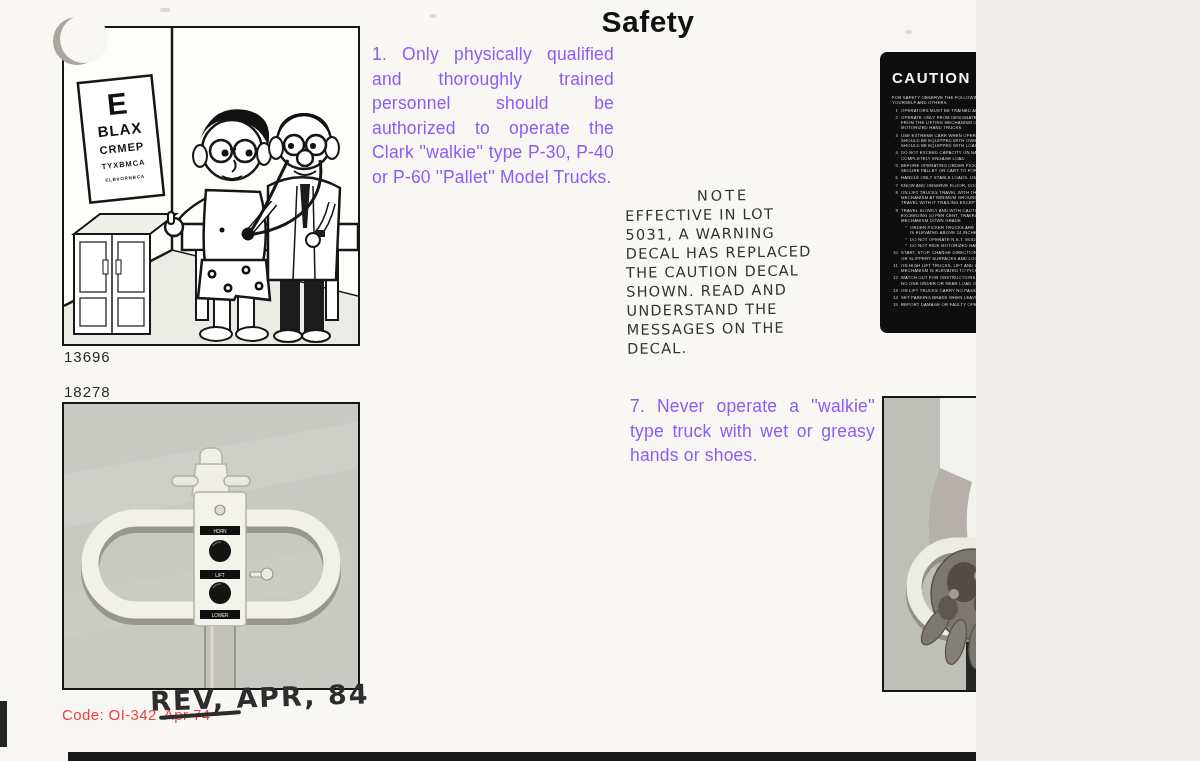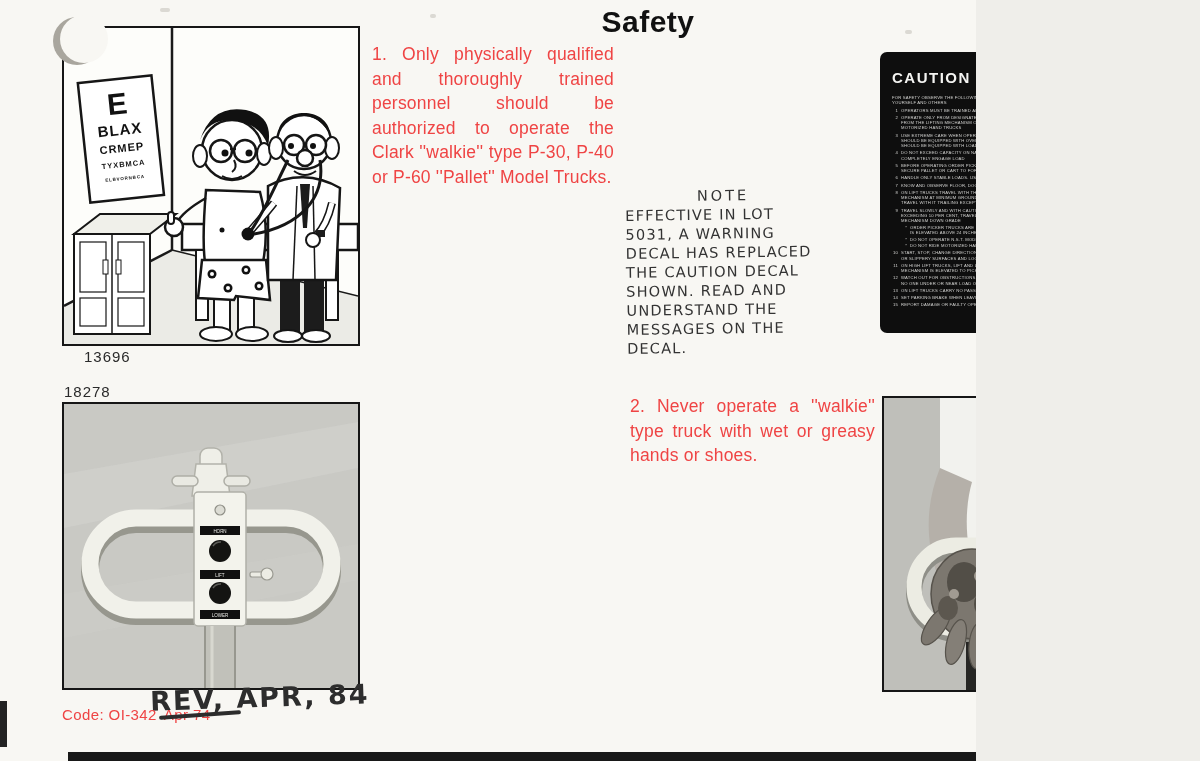--- a/index.html
+++ b/index.html
@@ -1,27 +1,27 @@
 <!DOCTYPE html>
 <html><head>
 <meta charset="utf-8">
 <style>
   html,body{margin:0;padding:0;background:#efeeea;}
   #page{position:relative;width:976px;height:761px;background:#f8f7f3;overflow:hidden;
         font-family:"Liberation Sans",sans-serif;color:#1c1c1c;}
   .title{position:absolute;left:98px;top:5px;width:1100px;text-align:center;
          font-size:30px;font-weight:bold;letter-spacing:0.5px;color:#111;}
   .para{position:absolute;font-size:17.5px;line-height:24.5px;text-align:justify;
-        letter-spacing:0.2px;color:#ef4444;}
+        letter-spacing:0.2px;color:#8b5cf6;}
   #para1{left:372px;top:42px;width:242px;}
   #para2{left:630px;top:42px;width:245px;}
   #para3{left:372px;top:396px;width:242px;}
   #para4{left:630px;top:394px;width:245px;}
   .fignum{position:absolute;font-size:15px;letter-spacing:1px;color:#2a2a2a;}
-  #fig13696{left:64px;top:348px;margin-left:20px;}
+  #fig13696{left:64px;top:348px;}
   #fig13867{left:64px;top:383px;}
   #fig13110{left:1052px;top:339px;width:118px;text-align:left;}
   #fig13868{left:1052px;top:376px;width:118px;text-align:right;}
   .frame{position:absolute;border:2px solid #161616;background:#fff;box-sizing:border-box;}
   #cartoon-frame{left:62px;top:26px;width:298px;height:320px;}
   #photo-left{left:62px;top:402px;width:298px;height:288px;}
   #photo-right{left:882px;top:396px;width:286px;height:296px;}
   .frame svg{display:block;width:100%;height:100%;}
   
   .hole-shadow{position:absolute;left:53px;top:17px;width:48px;height:48px;border-radius:50%;
@@ -167,21 +167,21 @@
   </div>
   <div class="hole-shadow"></div>
   <div class="hole"></div>
 
   <div class="fignum" id="fig13696">13696</div>
   <div class="fignum" id="fig13867">18278</div>
   <div class="fignum" id="fig13110">13110</div>
   <div class="fignum" id="fig13868">13868</div>
 
   <div class="para" id="para1">1. Only physically qualified and thoroughly trained personnel should be authorized to operate the Clark ''walkie'' type P-30, P-40 or P-60 ''Pallet'' Model Trucks.</div>
-  <div class="para" id="para4">2. Never operate a ''walkie'' type truck with wet or greasy hands or shoes.</div>
+  <div class="para" id="para4">7. Never operate a ''walkie'' type truck with wet or greasy hands or shoes.</div>
 
   <div class="note hand">
     <div class="note-heading">NOTE</div>
     <div>
 
         <div class="note-line">EFFECTIVE IN LOT</div>
 
         <div class="note-line">5031, A WARNING</div>
 
         <div class="note-line">DECAL HAS REPLACED</div>

